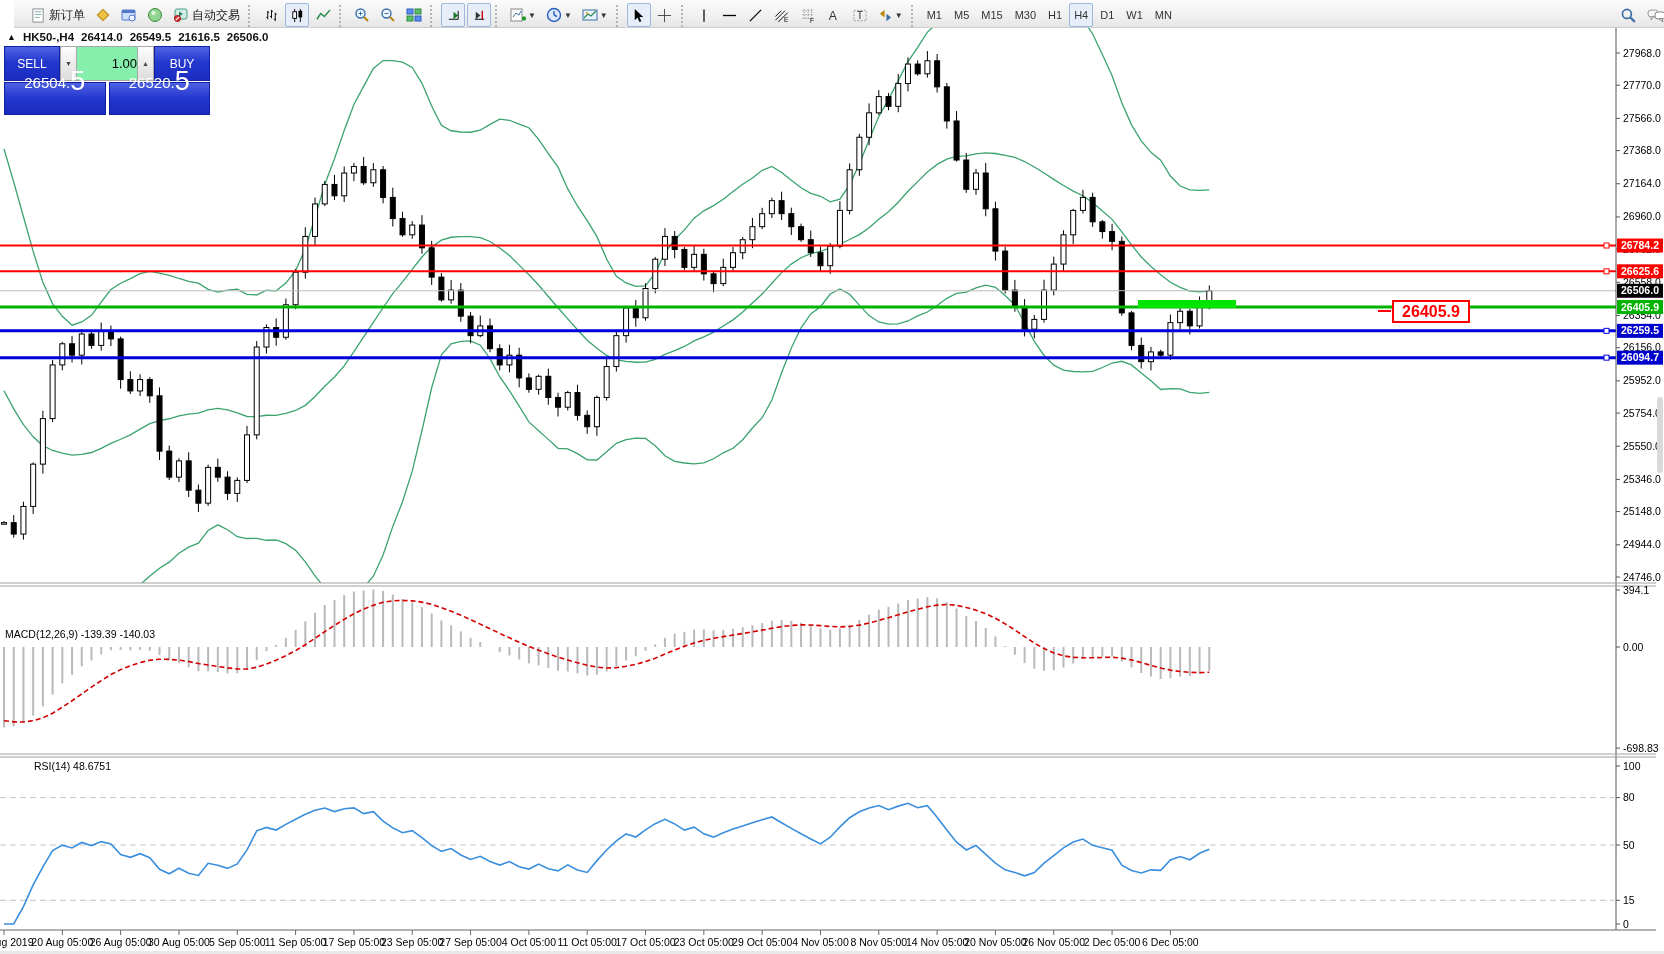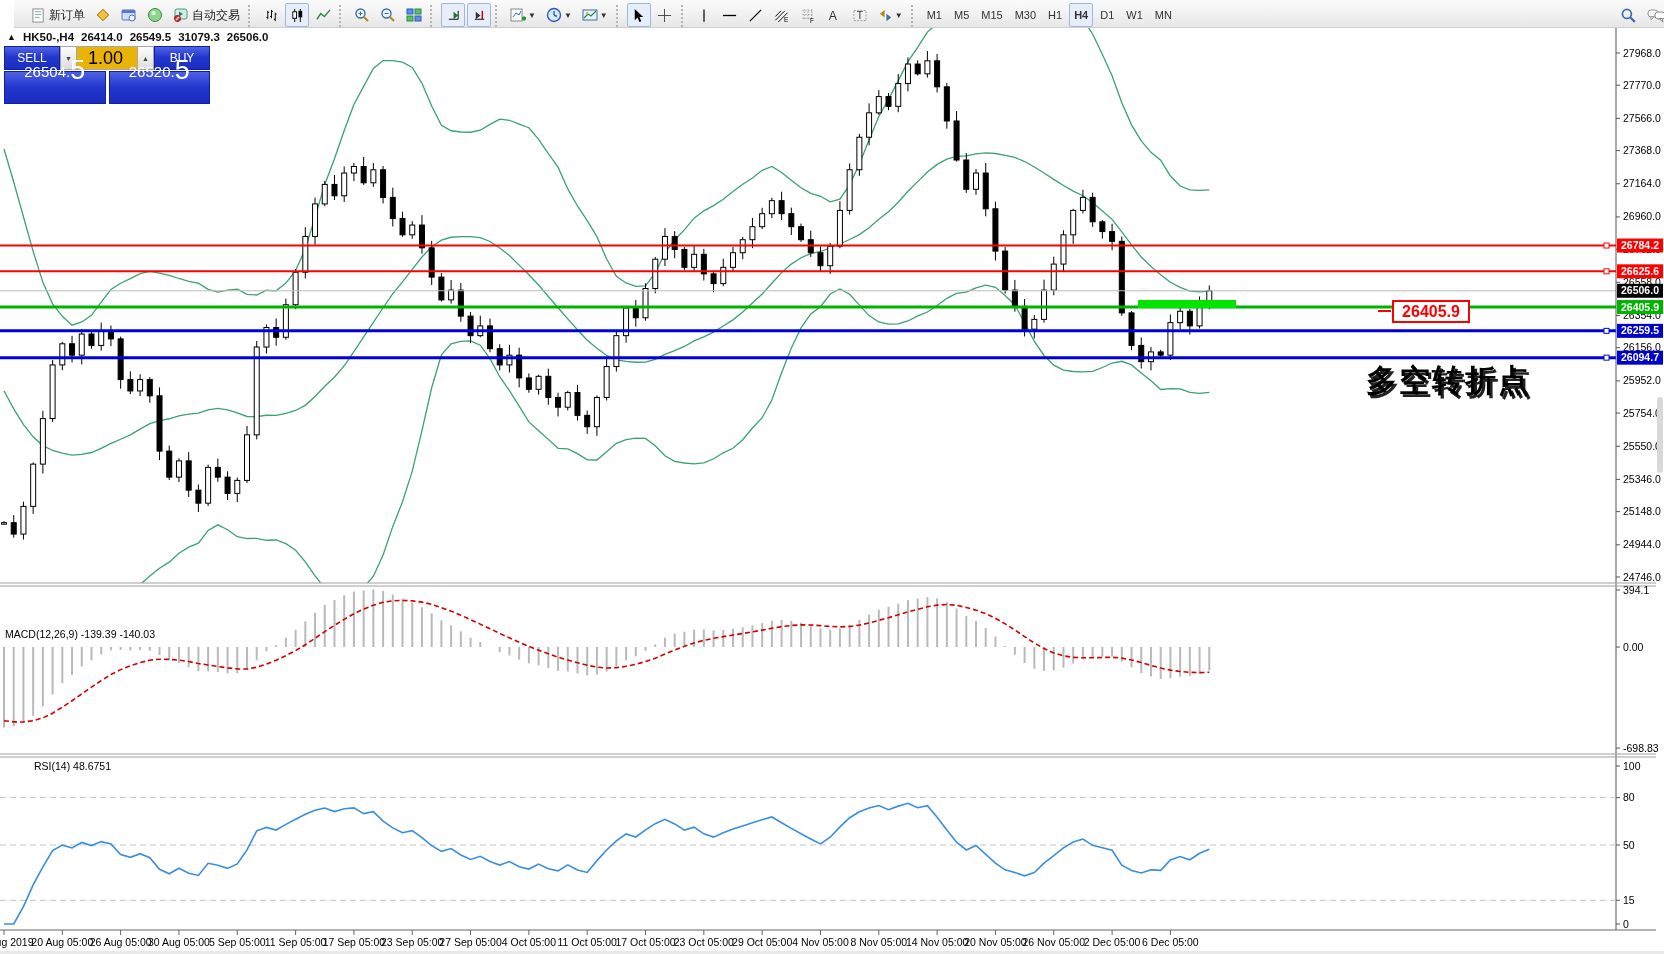--- a/index.html
+++ b/index.html
@@ -5,38 +5,38 @@
   html,body{margin:0;padding:0;width:1664px;height:954px;overflow:hidden;background:#fff;
     font-family:"Liberation Sans","DejaVu Sans",sans-serif;}
   #stage{position:relative;width:1664px;height:954px;background:#fff;}
   
   #toolbar{position:absolute;left:14px;top:0;width:1664px;height:28px;
     background:linear-gradient(180deg,#fbfbfb 0%,#f1f1f1 55%,#e6e6e6 100%);
     border-bottom:1px solid #cfcfcf;display:flex;align-items:flex-end;box-sizing:border-box;padding-left:12px;}
   .tbtn{height:24px;min-width:24px;display:flex;align-items:center;justify-content:center;
     border:1px solid transparent;border-radius:2px;margin:0 1px;font-size:12px;color:#222;
     box-sizing:border-box;padding:0 3px;white-space:nowrap;}
-  .tbtn.pressed{border:1px solid #9db8dd;background:#e7eefa;font-weight:bold;}
+  .tbtn.pressed{border:1px solid #9db8dd;background:#e7eefa;}
   .sep{width:5px;height:22px;margin:0 3px;border-left:2px dotted #b5b5b5;}
   .caret{font-size:8px;color:#333;margin-left:2px;}
   .tflabel{font-size:11px;color:#333;padding:0 4px;}
   #tb-right{margin-left:auto;display:flex;align-items:center;margin-right:6px;}
   
   #symbolbar{position:absolute;left:7px;top:31px;font-size:11.5px;font-weight:700;color:#111;
     display:flex;gap:7px;align-items:center;z-index:5;}
   #symbolbar .tri{font-size:9px;}
   
   #tradepanel{position:absolute;left:4px;top:46px;z-index:6;width:206px;}
-  #tp-row1{display:flex;height:24px;}
+  #tp-row1{display:flex;height:35px;}
   .tp-btn{background:linear-gradient(180deg,#5064e6 0%,#2438cf 45%,#1b2cc0 100%);
     border:1px solid #1020a0;color:#fff;font-size:12px;display:flex;align-items:center;justify-content:center;width:56px;box-sizing:border-box;}
   .tp-spin{width:17px;background:linear-gradient(180deg,#fdfdfd,#dcdcdc);border:1px solid #a8a8a8;
     display:flex;align-items:center;justify-content:center;font-size:7px;color:#444;box-sizing:border-box;}
-  #tp-vol{width:60px;border:1px solid #a8a8a8;border-left:none;border-right:none;background:#eab308;
-    font-size:18px;text-align:right;padding:0 14px 0 0;box-sizing:border-box;font-family:"Liberation Sans",sans-serif;}
+  #tp-vol{width:60px;border:1px solid #a8a8a8;border-left:none;border-right:none;background:#86efac;
+    font-size:13px;text-align:right;padding:0 0 0 0;box-sizing:border-box;font-family:"Liberation Sans",sans-serif;}
   #tp-row2{display:flex;margin-top:1px;height:33px;gap:3px;}
   .tp-price{flex:1;background:linear-gradient(180deg,#4d61e4 0%,#2336cd 50%,#1a2bbf 100%);
     border:1px solid #1020a0;color:#fff;display:flex;align-items:flex-end;justify-content:center;
     box-sizing:border-box;padding-bottom:19px;}
   .tp-price .main{font-size:15px;line-height:24px;}
   .tp-price .big{font-size:27px;font-weight:400;line-height:27px;}
   
   #macd-label{position:absolute;left:5px;top:588px;font-size:10.5px;color:#000;z-index:5;margin-top:40px;}
   #rsi-label{position:absolute;left:5px;top:760px;font-size:10.5px;color:#000;z-index:5;margin-left:29px;}
   #annotation{position:absolute;left:1366px;top:360px;font-size:31px;font-weight:700;z-index:6;
@@ -798,21 +798,21 @@
       <line x1="1170.4" y1="930" x2="1170.4" y2="935" stroke="#666"></line>
       <text x="1170.4" y="946" font-size="10.5" fill="#000" text-anchor="middle">6 Dec 05:00</text>
       <rect x="0" y="951" width="1664" height="3" fill="#e8e8e8"></rect>
     </svg>
 
   <div id="symbolbar">
     <span class="tri">▲</span>
     <span>HK50-,H4</span>
     <span>26414.0</span>
     <span>26549.5</span>
-    <span>31079.3</span>
+    <span>21616.5</span>
     <span>26506.0</span>
   </div>
 
   <div id="tradepanel">
     <div id="tp-row1">
       <div class="tp-btn">SELL</div>
       <div class="tp-spin">▼</div>
       <input id="tp-vol" value="1.00" style="">
       <div class="tp-spin">▲</div>
       <div class="tp-btn">BUY</div>
@@ -830,15 +830,14 @@
       </div>
     </div>
   </div>
 
   <div id="macd-label">MACD(12,26,9) -139.39 -140.03</div>
   <div id="rsi-label">RSI(14) 48.6751</div>
 
   <div id="highlight-bar"></div>
   <div id="callout-dash"></div>
   <div id="callout">26405.9</div>
-  <div id="annotation">多空转折点</div>
   <div id="scroll-thumb"></div>
 </div>
 
 </body></html>

